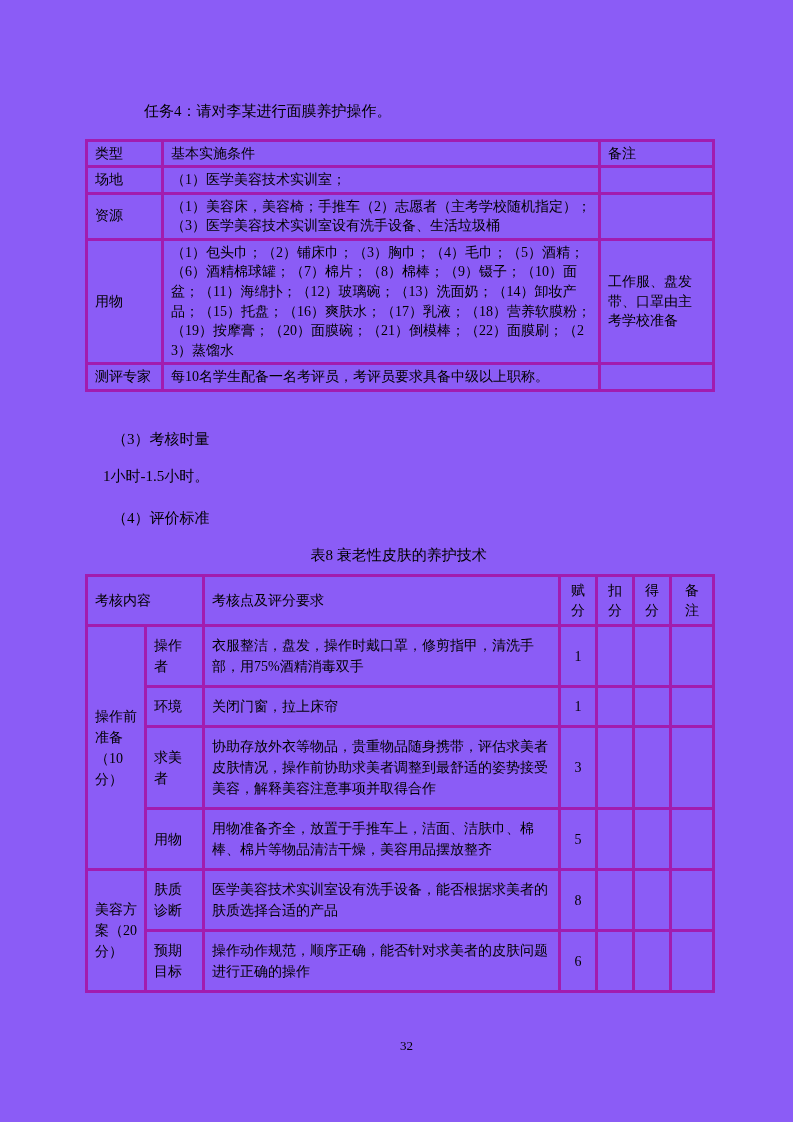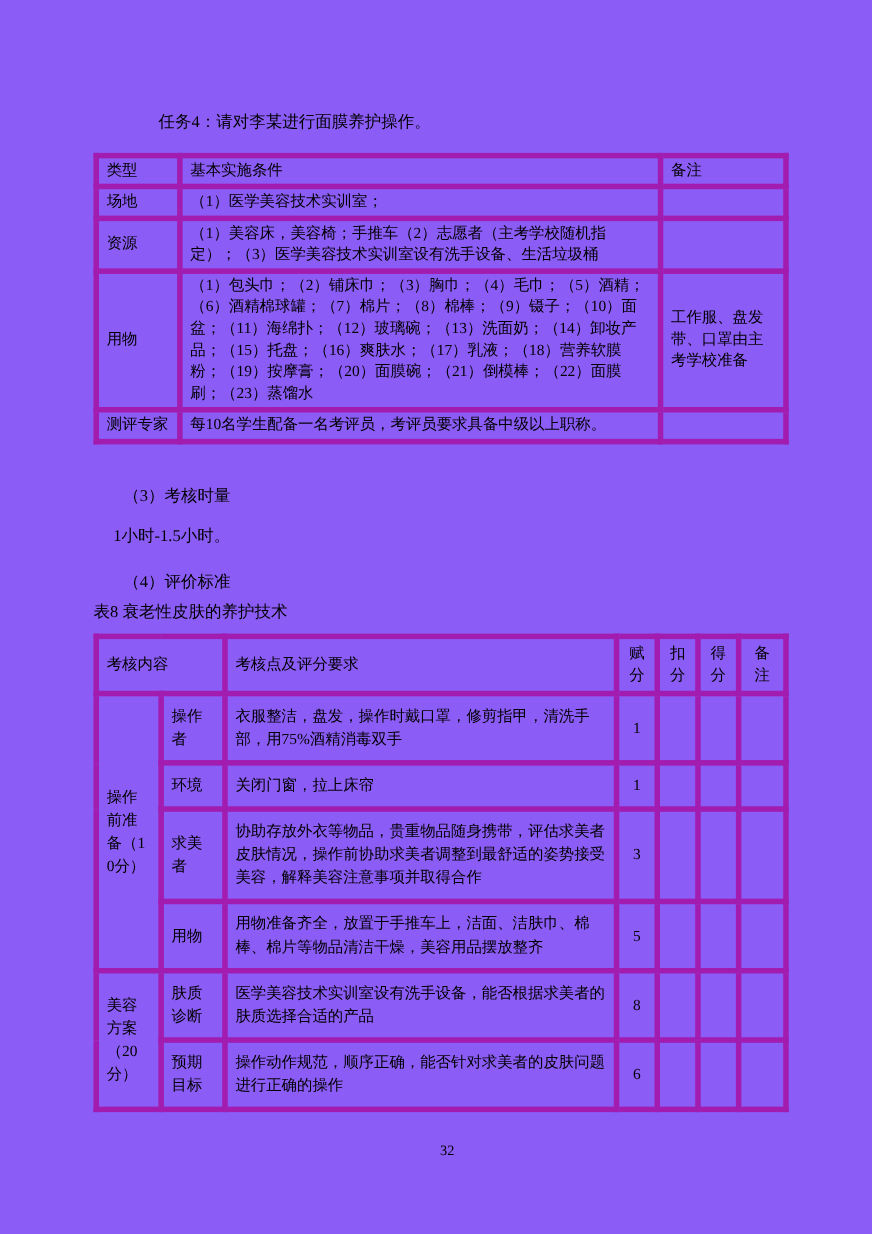--- a/index.html
+++ b/index.html
@@ -20,29 +20,29 @@
     left: 85px;
     top: 0;
     width: 627px;
   }
   .task-line   { margin-top: 100px; margin-left: 59px; line-height: 1.5; }
   .sec-heading { margin-left: 27px; line-height: 1.5; }
   .sec-conditions { margin-top: 26px; }
   .sec-duration   { margin-top: 36px; }
   .duration-text  { margin-top: 14px; margin-left: 18px; line-height: 1.5; }
   .sec-criteria   { margin-top: 20px; font-family: Liberation Serif, serif; }
-  .table-caption  { margin-top: 4px; line-height: 1.5; }
+  .table-caption  { margin-top: 14px; text-align: center; line-height: 1.5; }
 
   table {
     border-collapse: collapse;
     table-layout: fixed;
     width: 627px;
   }
   td {
-    border: 5px solid #a21caf;
+    border: 3px solid #a21caf;
     vertical-align: middle;
     font-size: 14px;
     word-break: break-all;
     text-align: left;
   }
 
   .tbl1 { margin-top: 16px; }
   .tbl1 td { padding: 2px 7px; line-height: 1.4; }
 
   .tbl2 { margin-top: 8px; }

